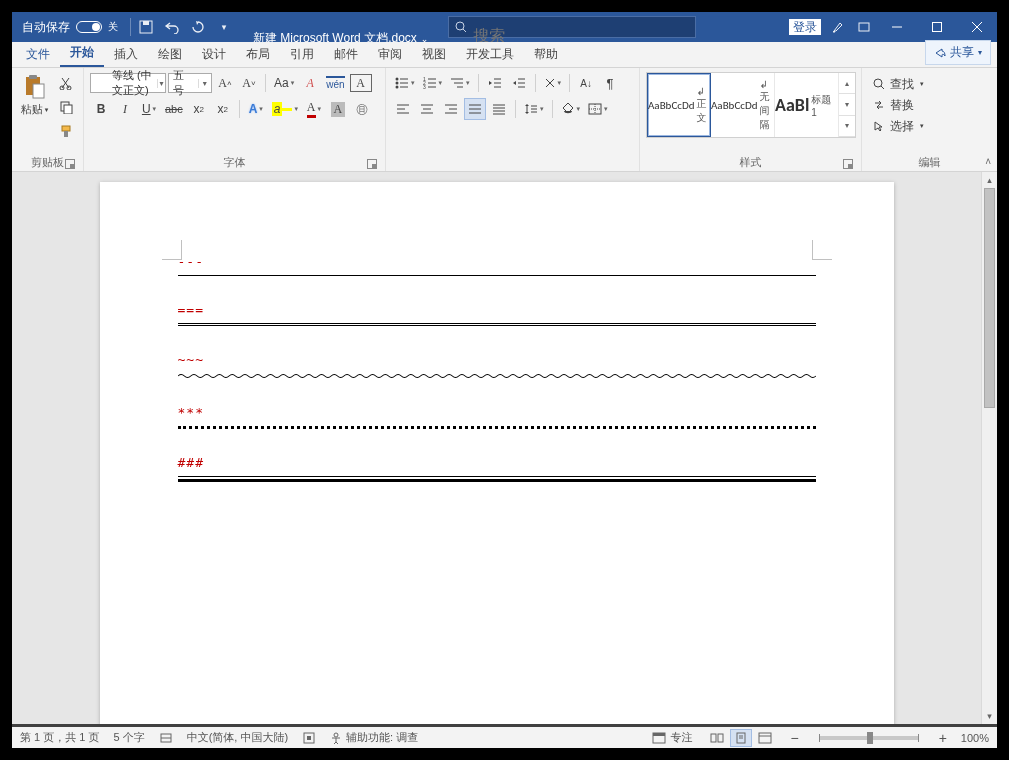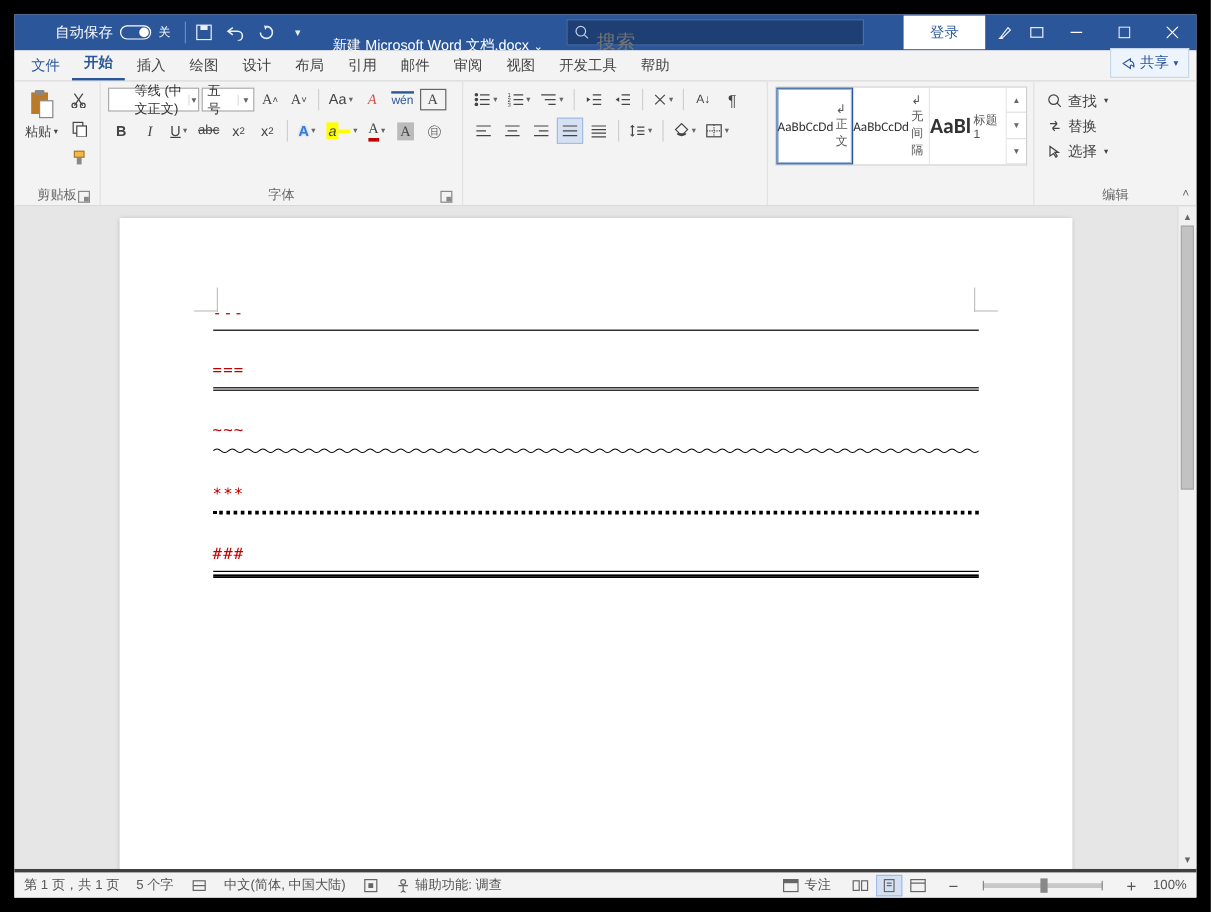--- a/index.html
+++ b/index.html
@@ -1,30 +1,30 @@
 <!DOCTYPE html>
 <html><head>
 <meta charset="utf-8">
 <style>
   * { box-sizing: border-box; margin: 0; padding: 0; font-family: "Microsoft YaHei", "Segoe UI", sans-serif; }
   body { width: 1009px; height: 760px; background: #000; overflow: hidden; position: relative; }
   .app { position: absolute; left: 12px; top: 12px; width: 985px; height: 736px; background: #e6e6e6; display: flex; flex-direction: column; box-shadow: 0 0 8px rgba(0,0,0,0.4); }
 
   
   .titlebar { height: 30px; background: #2b579a; display: flex; align-items: center; color: #fff; font-size: 12px; }
-  .titlebar .autosave { display: flex; align-items: center; gap: 6px; padding: 0 10px; margin-left: 24px; }
+  .titlebar .autosave { display: flex; align-items: center; gap: 6px; padding: 0 10px; }
   .toggle { width: 26px; height: 12px; border: 1px solid #fff; border-radius: 6px; position: relative; }
   .toggle::after { content: ""; position: absolute; right: 1px; top: 1px; width: 8px; height: 8px; background: #fff; border-radius: 50%; }
   .titlebar .tb-icon { width: 26px; height: 30px; display: flex; align-items: center; justify-content: center; color: #fff; opacity: 0.9; }
   .titlebar .sep { width: 1px; height: 18px; background: rgba(255,255,255,0.3); margin: 0 2px; }
   .titlebar .doc-title { margin-left: 16px; display: flex; align-items: center; gap: 4px; margin-top: 23px; }
   .titlebar .search { margin-left: 20px; width: 248px; height: 22px; background: #1e3f73; border: 1px solid #4a6da5; display: flex; align-items: center; padding: 0 6px; color: #c9d4e6; gap: 6px; }
   .titlebar .search input { background: transparent; border: none; outline: none; color: #bef264; font-size: 16px; flex: 1; margin-top: 18px; }
   .titlebar .spacer { flex: 1; }
-  .titlebar .signin { background: #fff; color: #2b579a; font-size: 12px; padding: 2px 22px; height: 28px; display: flex; align-items: center; margin-right: 4px; }
+  .titlebar .signin { background: #fff; color: #2b579a; font-size: 12px; padding: 2px 4px; height: 16px; display: flex; align-items: center; margin-right: 4px; }
   .titlebar .win-btn { width: 40px; height: 30px; display: flex; align-items: center; justify-content: center; color: #fff; }
 
   
   .tabs { height: 26px; background: #f3f3f3; display: flex; align-items: flex-end; font-size: 12px; border-bottom: 1px solid #d4d4d4; padding-left: 4px; }
   .tabs .tab { padding: 5px 10px 4px; color: #444; }
   .tabs .tab.file { color: #2b579a; font-weight: 500; }
   .tabs .tab.active { color: #2b579a; border-bottom: 2px solid #2b579a; font-weight: 600; }
   .tabs .spacer { flex: 1; }
   .tabs .share { display: flex; align-items: center; gap: 4px; font-size: 12px; color: #2b579a; padding: 3px 8px; border: 1px solid #c7d7ec; background: #eef4fc; margin: 2px 6px 2px 0; }
 
@@ -447,20 +447,24 @@
               <div class="preview" style="font-size:18px;font-weight:bold;">AaBl</div>
               <div>标题 1</div>
             </div>
           <div class="style-nav">
               <div>▴</div>
               <div>▾</div>
               <div>▾</div>
             </div>
         </div>
       </div>
+      <div class="group-label">
+          <span>样式</span>
+          <span class="dlg"></span>
+        </div>
     </div>
 
     <div class="group" style="flex:1;border-right:none;">
       <div class="group-body rb-col" style="gap:1px;padding-top:2px;">
         <div class="edit-row">
             <span class="ico">
               <svg width="12" height="12">
                 <circle cx="5" cy="5" r="4" fill="none" stroke="#444"></circle>
                 <line x1="8" y1="8" x2="11" y2="11" stroke="#444"></line>
               </svg>

